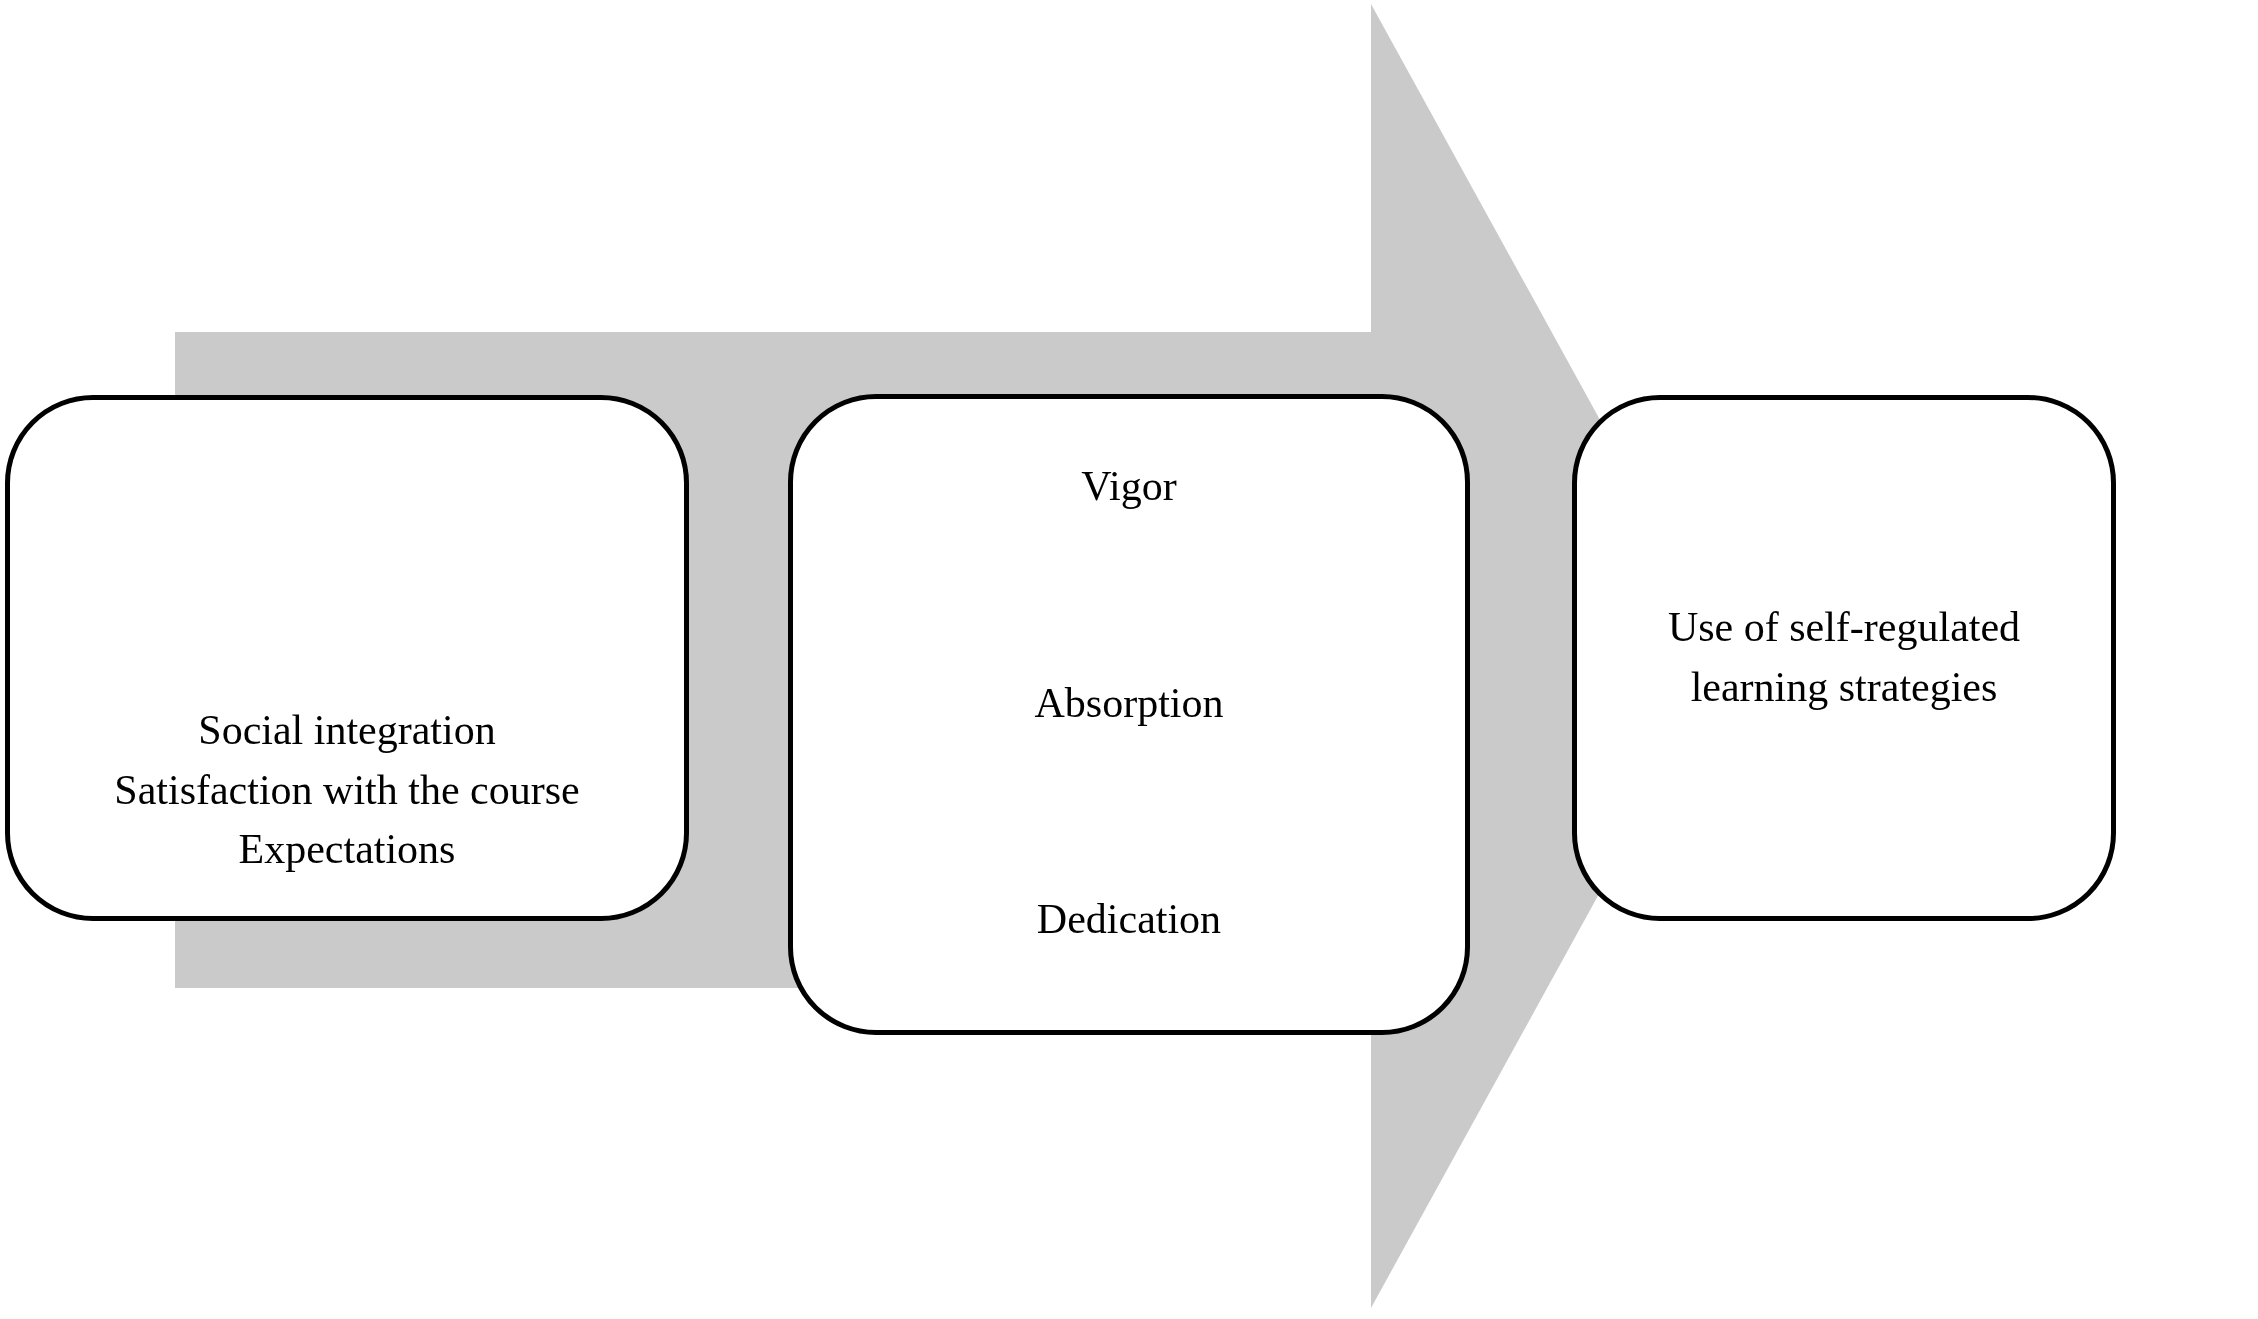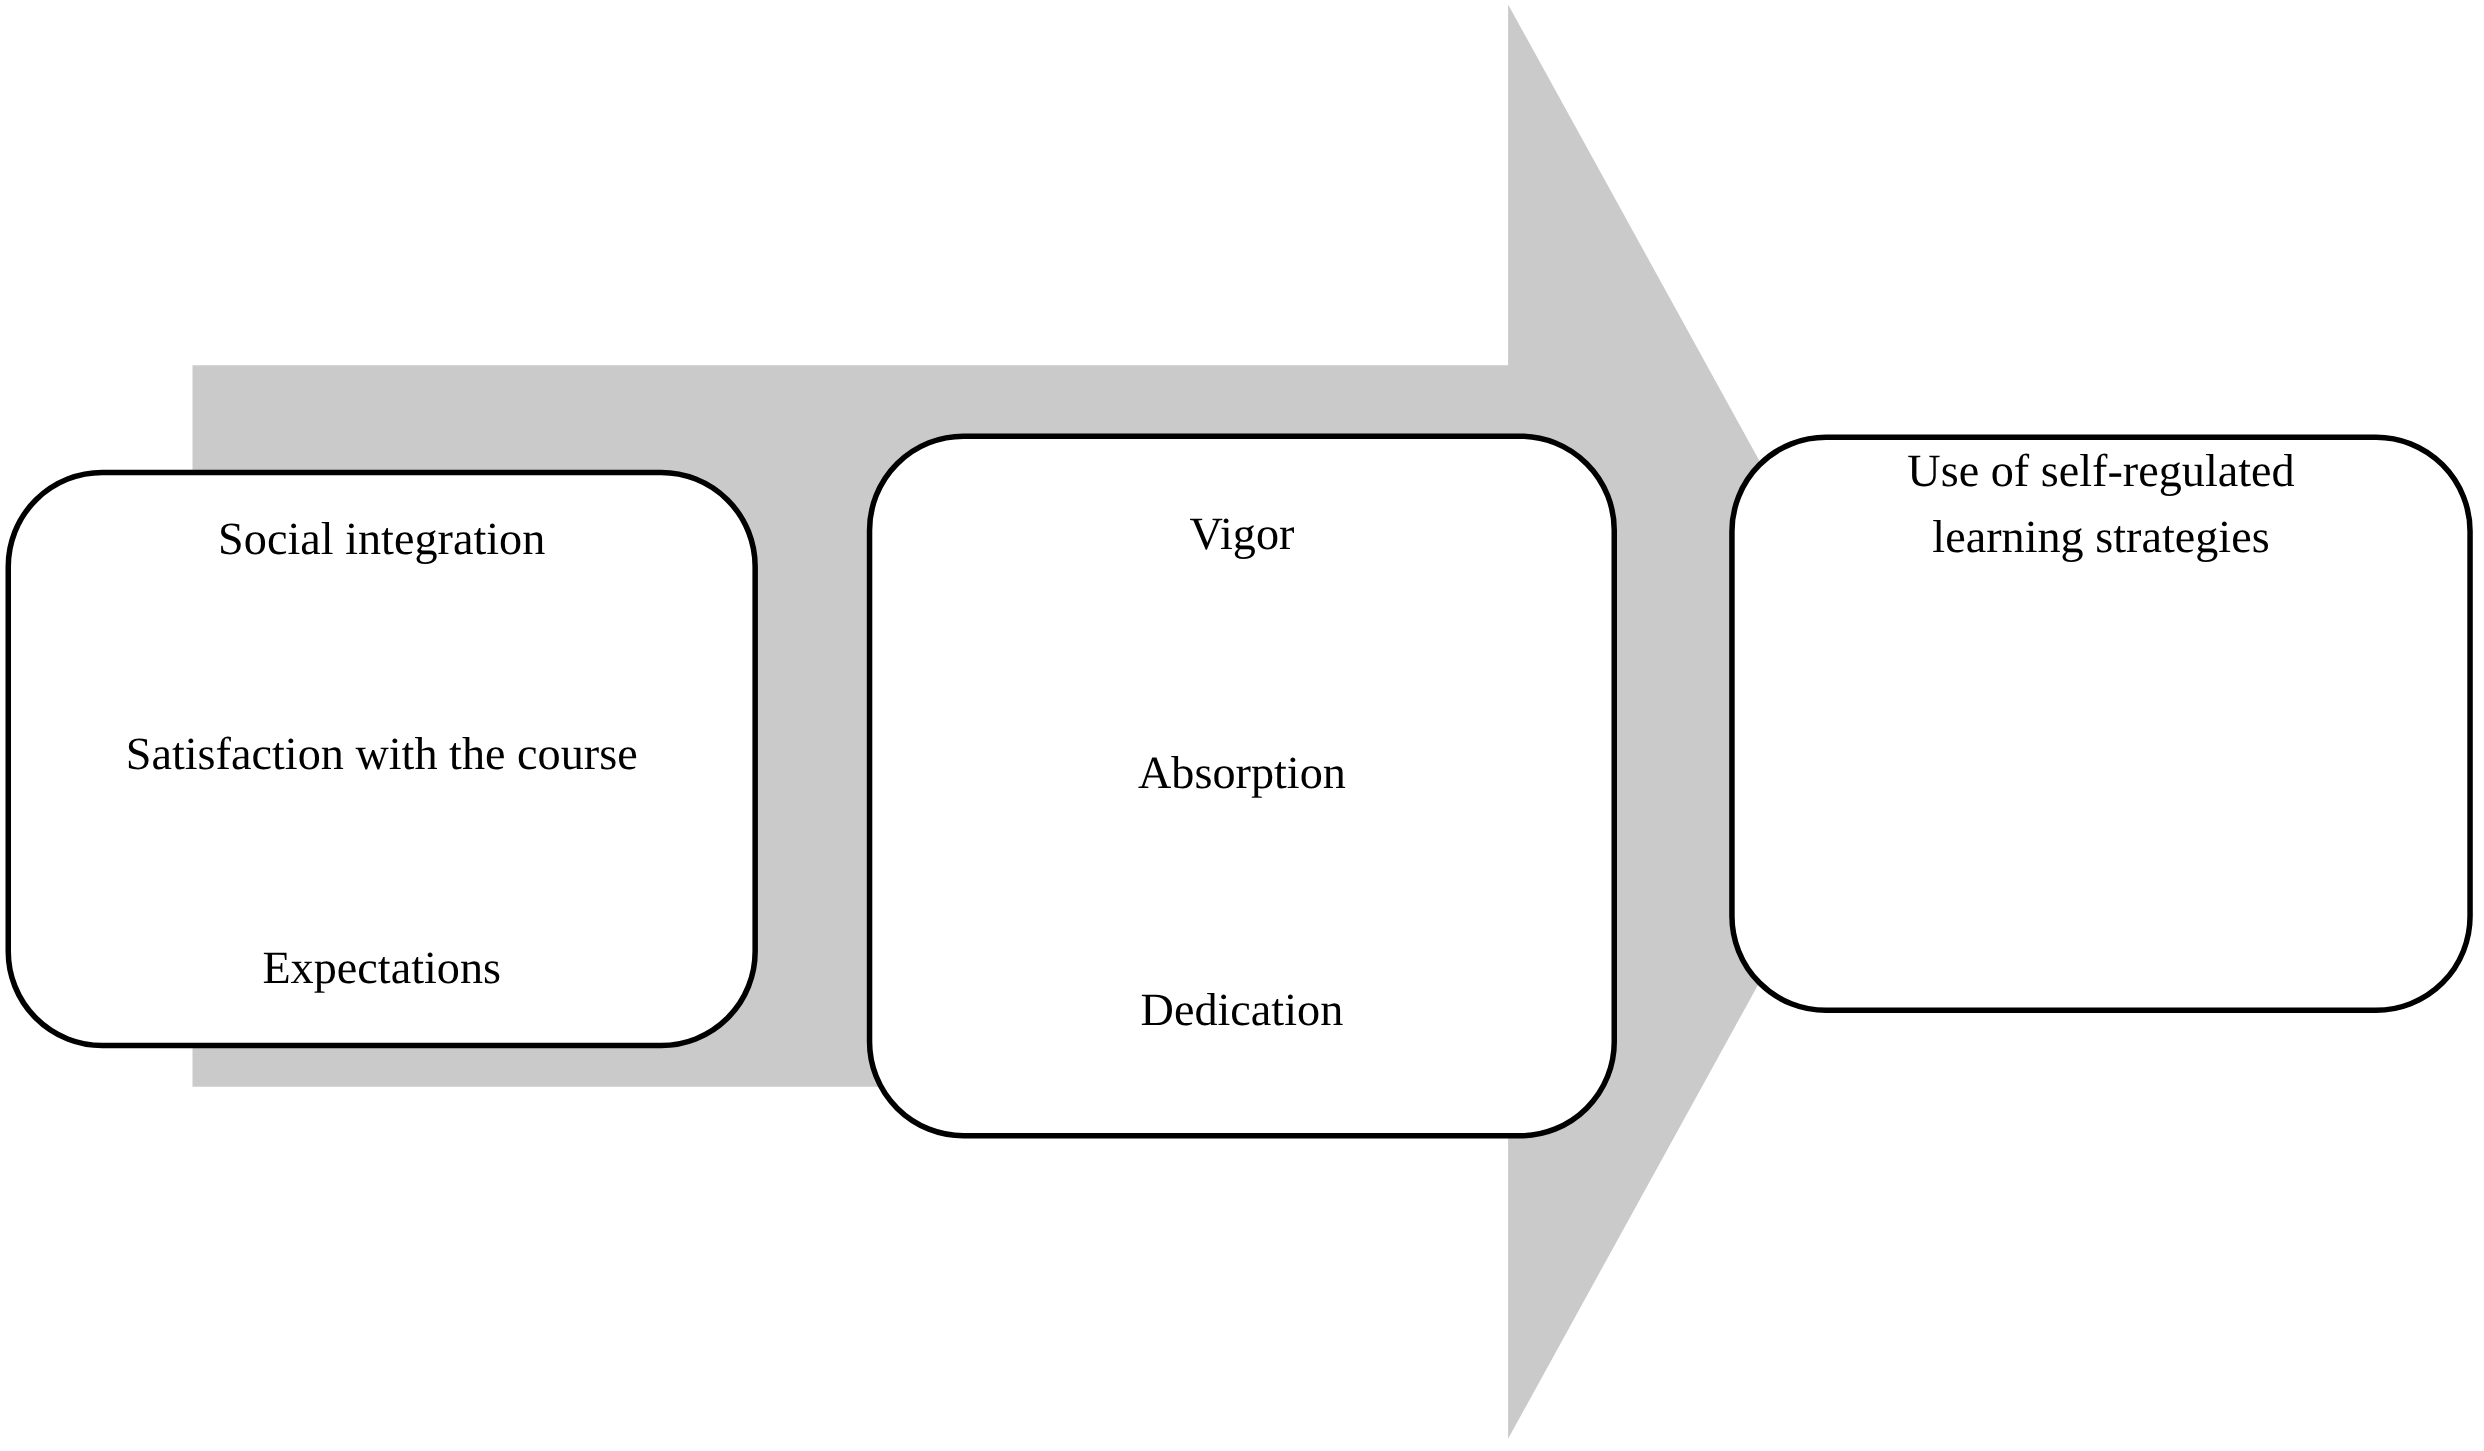--- a/index.html
+++ b/index.html
@@ -36,37 +36,37 @@
     align-items: center;
     text-align: center;
     font-size: 42px;
     line-height: 1.42;
   }
   .box-antecedents {
     left: 5px;
     top: 395px;
     width: 684px;
     height: 526px;
-    justify-content: space-between;
+    justify-content: flex-end;
     padding: 30px 33px 36px;
-    margin-top: 32px;
   }
   .box-engagement {
     left: 788px;
     top: 394px;
     width: 682px;
     height: 641px;
     justify-content: space-between;
     padding: 58px 20px 80px;
   }
   .box-outcome {
     left: 1572px;
     top: 395px;
-    width: 676px;
+    width: 544px;
     height: 526px;
+    justify-content: center;
   }
   .box-item {
     display: block;
     max-width: 620px;
   }
   .box-item.wrap-narrow {
     max-width: 470px;
   }
 </style>
 </head>

